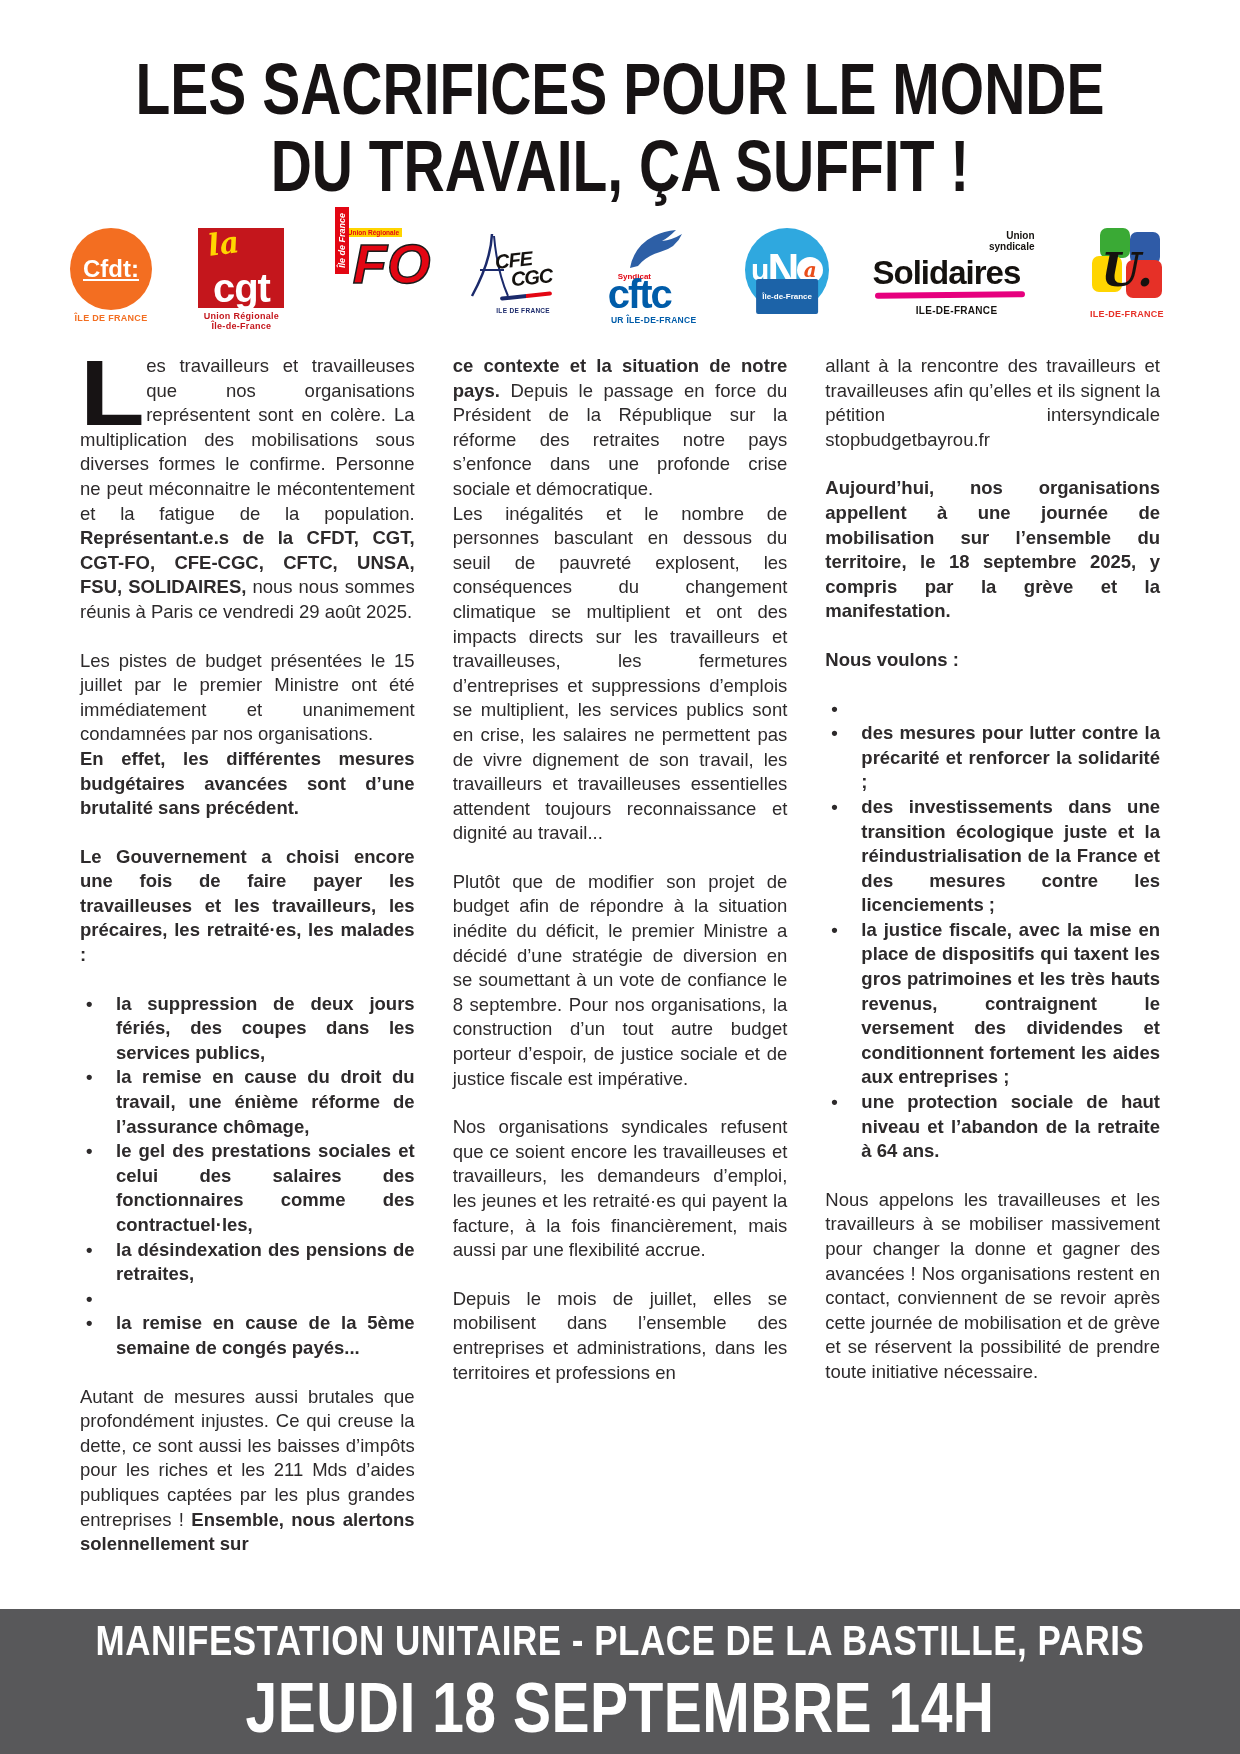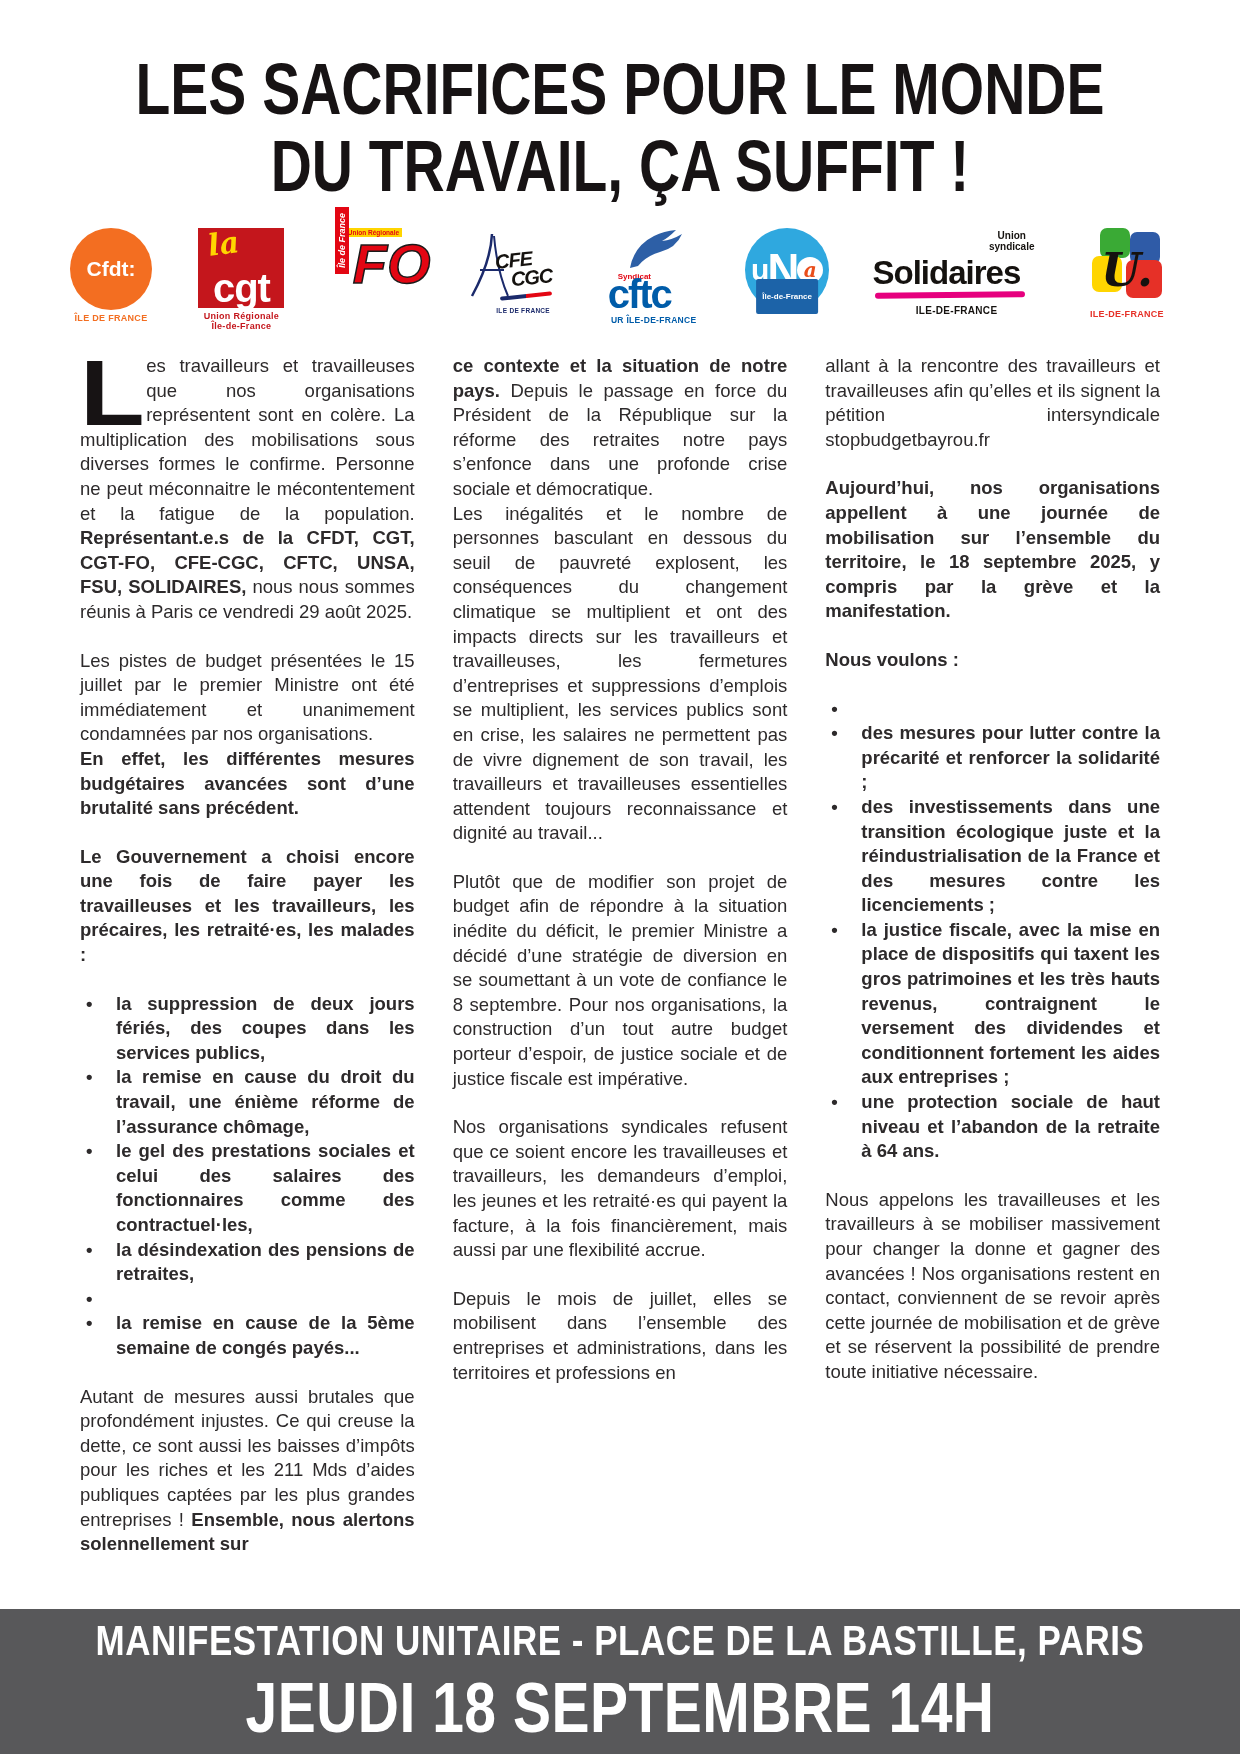--- a/index.html
+++ b/index.html
@@ -9,21 +9,21 @@
   .title{margin:50px 70px 0;height:126px;text-align:center;font-weight:bold;color:#171314;
          font-size:57px;line-height:1.06;letter-spacing:0px;
          transform:scaleY(1.28);transform-origin:top center;}
   .title div{white-space:nowrap;}
   
   .logos{margin:52px 70px 0;height:100px;display:flex;justify-content:space-between;align-items:flex-start;}
   .logo{position:relative;display:flex;flex-direction:column;align-items:center;}
   .region{font-size:9px;font-weight:bold;letter-spacing:.3px;margin-top:3px;text-align:center;line-height:1.15;}
   
   .cfdt-circle{width:82px;height:82px;border-radius:50%;background:#f36e21;display:flex;align-items:center;justify-content:center;}
-  .cfdt-circle span{color:#fff;font-weight:bold;font-size:21px;}
+  .cfdt-circle span{color:#fff;font-weight:bold;font-size:24px;text-decoration:underline;}
   .logo-cfdt .region{color:#f36e21;}
   
   .cgt-box{width:86px;height:80px;background:#c4161c;position:relative;display:flex;align-items:flex-end;justify-content:center;}
   .cgt-la{position:absolute;top:-2px;left:10px;color:#ffd500;font-size:30px;font-style:italic;
           font-family:"DejaVu Serif",serif;transform:rotate(-8deg);font-weight:bold;}
   .cgt-main{color:#fff;font-weight:bold;font-size:40px;line-height:.9;margin-bottom:2px;letter-spacing:-1px;}
   .logo-cgt .region{color:#c4161c;max-width:92px;}
   
   .fo-box{position:relative;width:92px;height:86px;}
   .fo-top{position:absolute;top:0;left:14px;background:#ffd500;color:#e30613;font-size:6.5px;font-weight:bold;padding:1px 3px;}
@@ -50,21 +50,21 @@
   .unsa-circle{position:relative;width:84px;height:84px;border-radius:50%;background:#2fa8df;
                display:flex;align-items:center;justify-content:center;overflow:visible;}
   .unsa-u{color:#fff;font-weight:bold;font-size:30px;}
   .unsa-n{color:#fff;font-weight:bold;font-size:44px;margin:0 -2px;}
   .unsa-a-circle{width:26px;height:26px;border-radius:50%;background:#fff;display:flex;align-items:center;justify-content:center;}
   .unsa-a{color:#e94e1b;font-style:italic;font-family:"DejaVu Serif",serif;font-size:20px;font-weight:bold;}
   .unsa-ribbon{position:absolute;bottom:-2px;left:50%;transform:translateX(-50%);background:#1c63a8;color:#fff;
                font-size:8px;font-weight:bold;padding:13px 6px;border-radius:2px;white-space:nowrap;}
   
   .soli-box{position:relative;width:168px;height:84px;}
-  .soli-union{position:absolute;right:6px;top:2px;font-size:10px;font-weight:bold;color:#15120f;text-align:center;line-height:1.1;white-space:pre-line;}
+  .soli-union{position:absolute;right:6px;top:2px;font-size:10px;font-weight:bold;color:#15120f;text-align:right;line-height:1.1;white-space:pre-line;}
   .soli-main{position:absolute;left:0;top:26px;font-size:33px;font-weight:bold;color:#15120f;letter-spacing:-1px;}
   .soli-bar{position:absolute;left:2px;top:64px;width:150px;height:6px;background:#e6007e;border-radius:3px;transform:rotate(-.6deg);}
   .logo-solidaires .region{position:absolute;top:74px;left:0;right:0;color:#15120f;font-size:10px;}
   
   .fsu-box{position:relative;width:86px;height:84px;}
   .fsu-sq{position:absolute;border-radius:7px;}
   .fsu-g{left:16px;top:0;width:30px;height:30px;background:#3aaa35;}
   .fsu-b{left:46px;top:4px;width:30px;height:32px;background:#2f5ba7;}
   .fsu-y{left:8px;top:28px;width:30px;height:36px;background:#ffd500;}
   .fsu-r{left:42px;top:32px;width:36px;height:38px;background:#e63027;}

